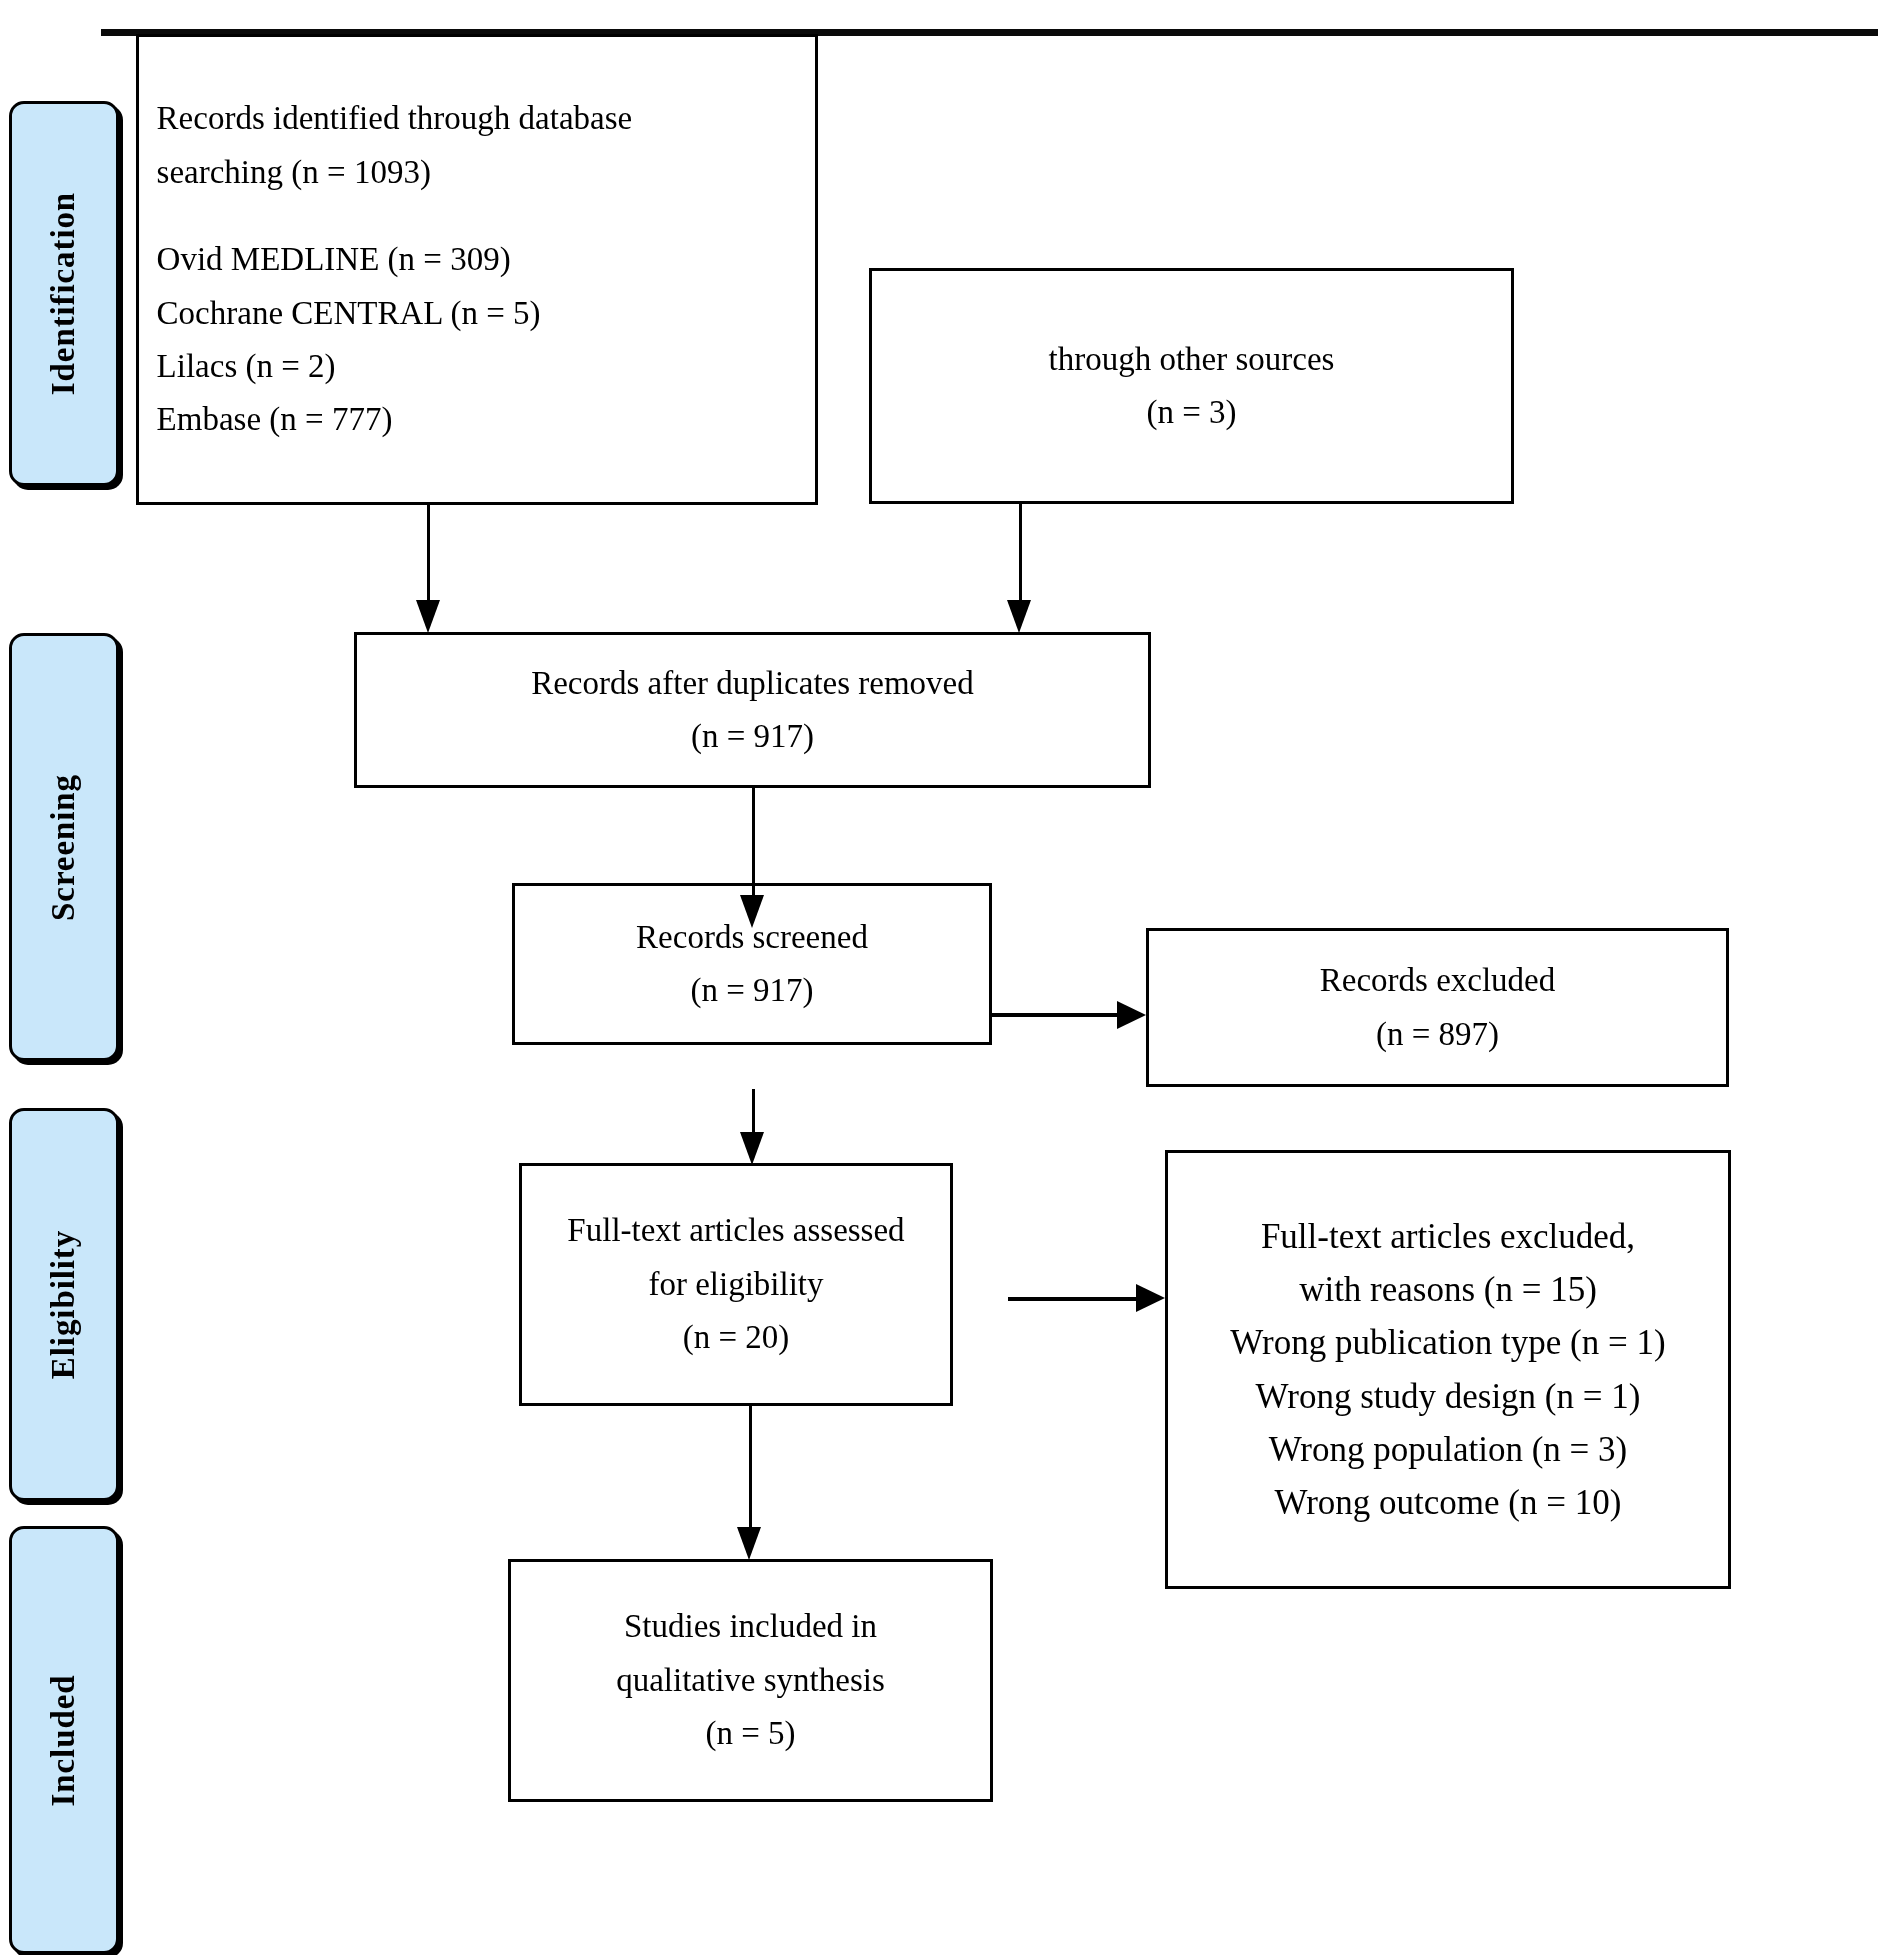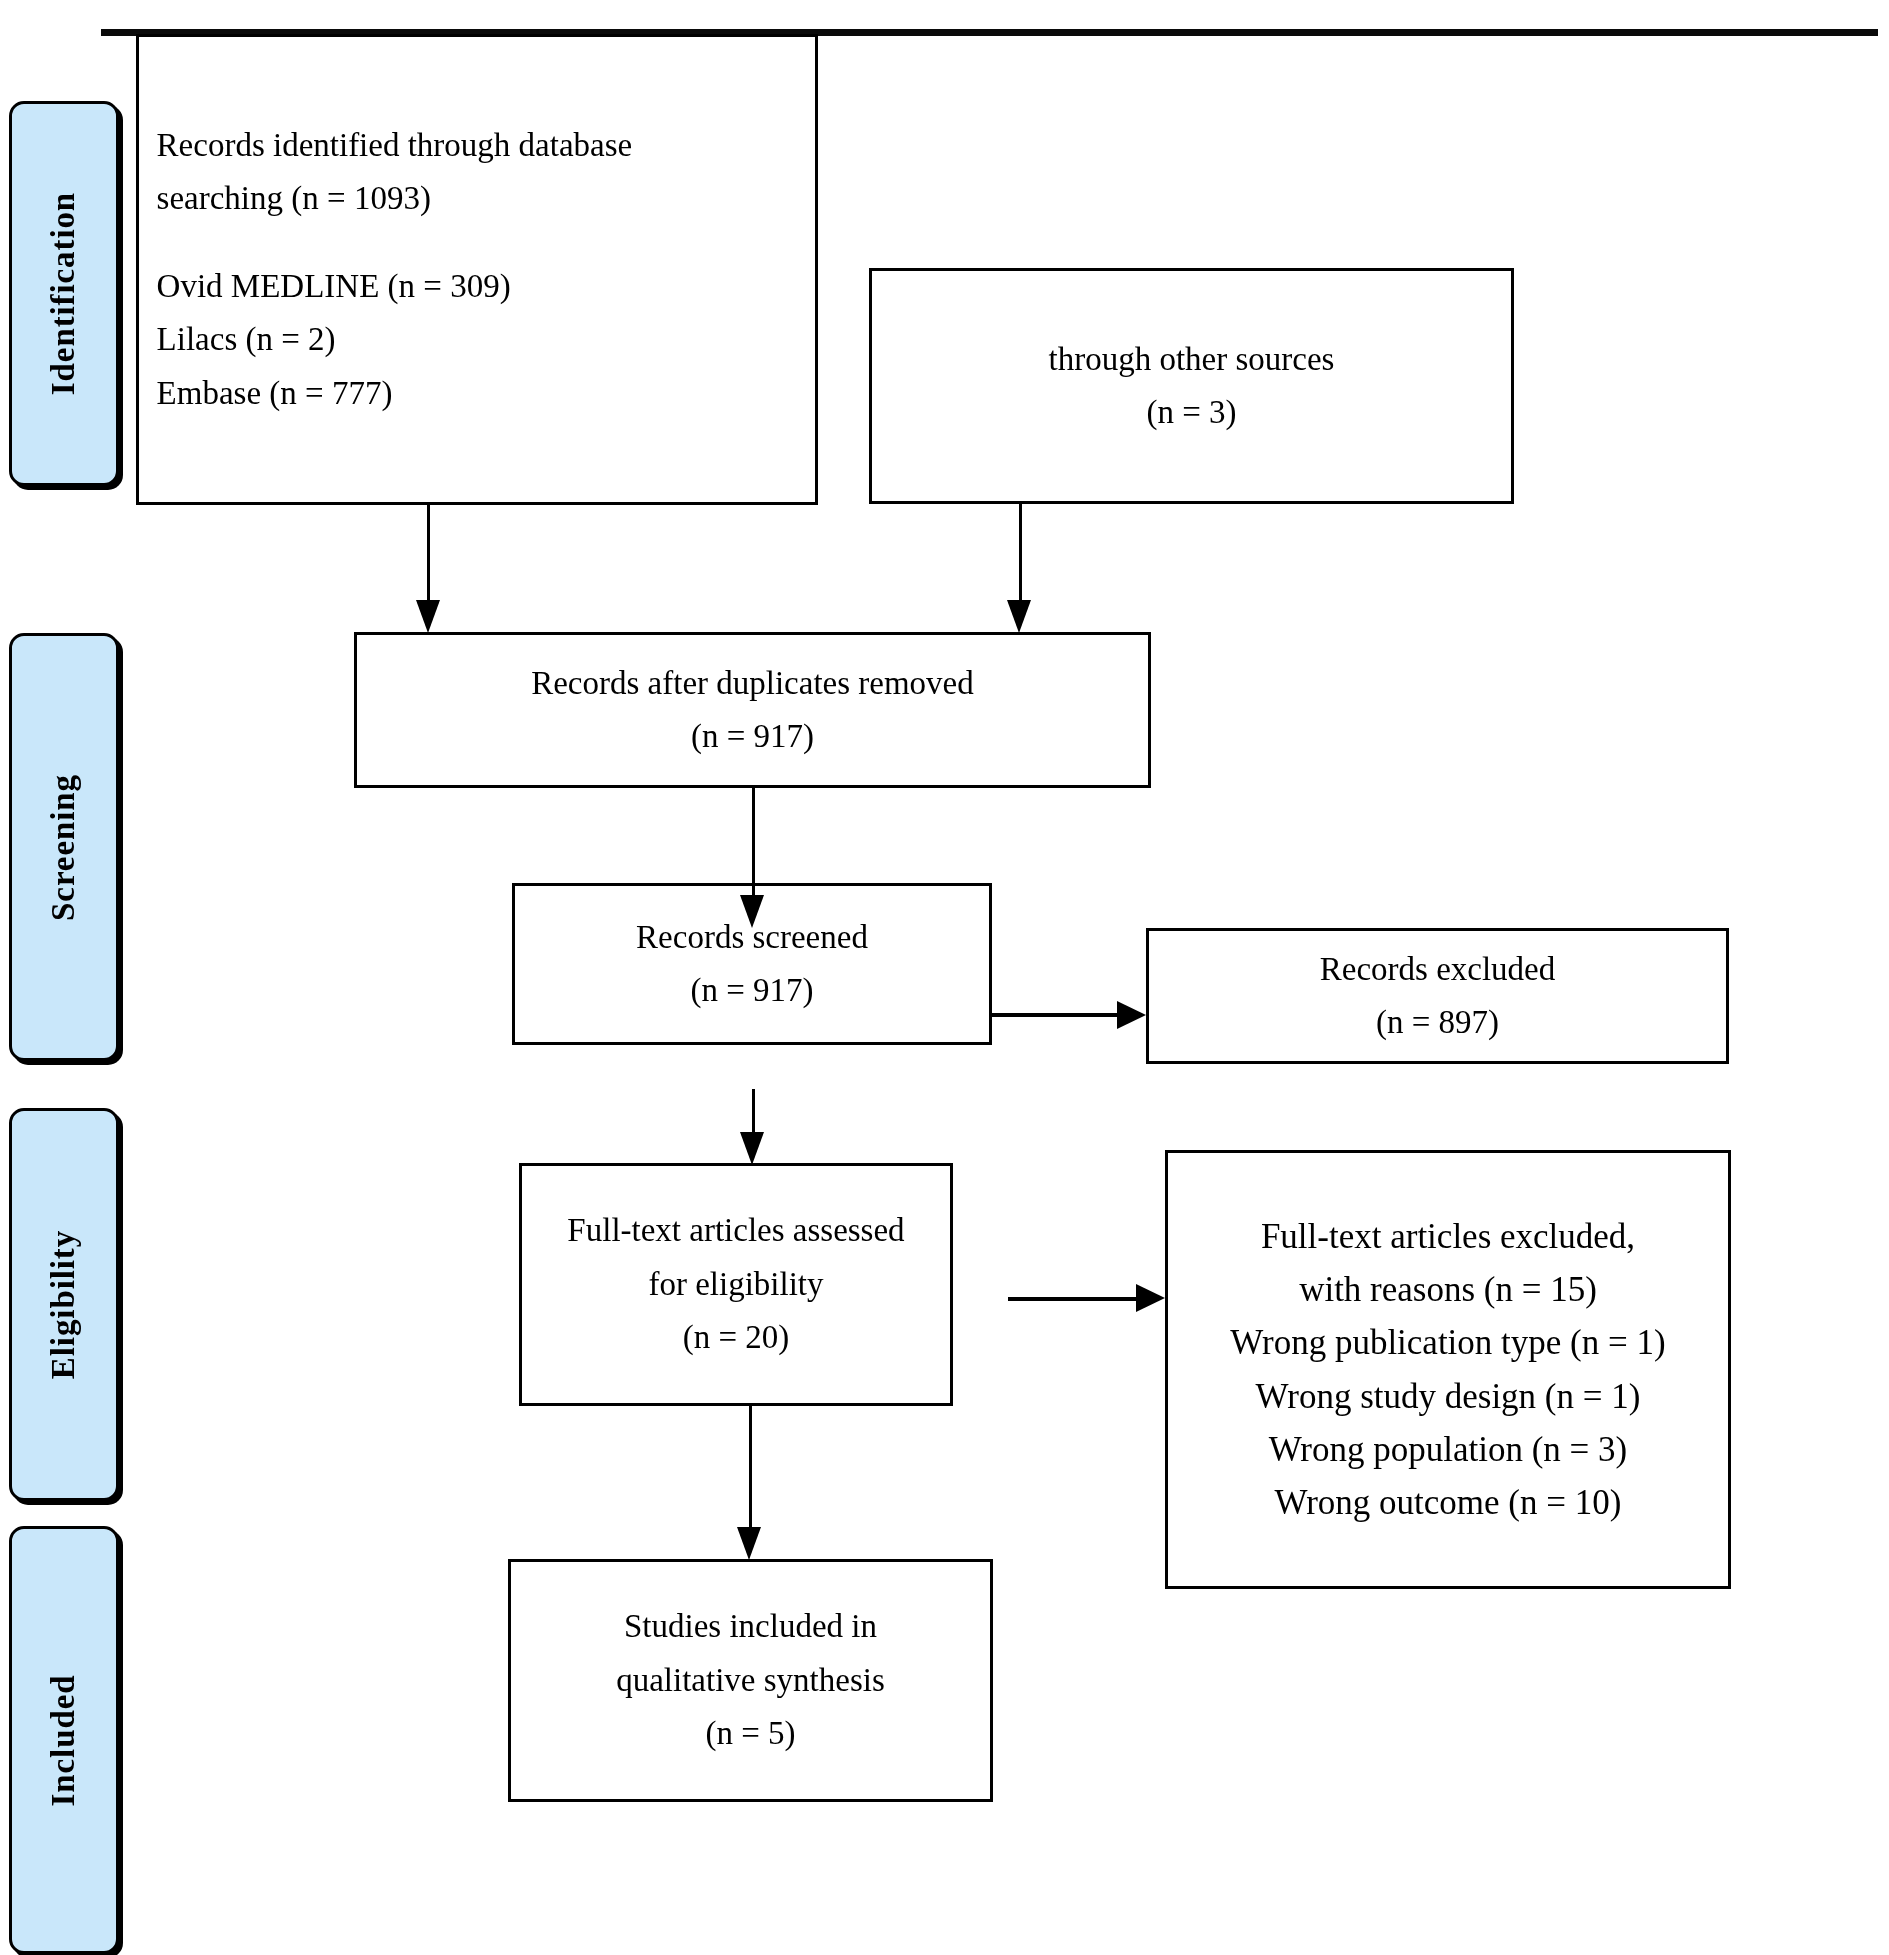--- a/index.html
+++ b/index.html
@@ -35,21 +35,21 @@
   }
   .box .ln{display:block;}
   .box.center{text-align:center;align-items:center;padding:0 11.4px;}
   .box.left{text-align:left;align-items:flex-start;padding:0 17.6px;}
   .spacer{display:block;height:34px;}
 
   #box-db-search{left:136px;top:34px;width:682px;height:471px;}
   #box-other-sources{left:869px;top:268px;width:645px;height:236px;}
   #box-after-dupes{left:354px;top:632px;width:797px;height:156px;}
   #box-screened{left:512px;top:883px;width:480px;height:162px;}
-  #box-excluded{left:1146px;top:928px;width:583px;height:136px;}
+  #box-excluded{left:1146px;top:928px;width:583px;height:159px;}
   #box-fulltext{left:519px;top:1163px;width:434px;height:243px;}
   #box-fulltext-excluded{left:1165px;top:1150px;width:566px;height:439px;font-size:35px;line-height:1.52;}
   #box-included{left:508px;top:1559px;width:485px;height:243px;}
 
   
   .conn{position:absolute;}
   .vline{background:#000;width:3.1px;}
   .hline{background:#000;height:4px;}
   .arrow-down{
     width:0;height:0;border-left:12.8px solid transparent;border-right:12.8px solid transparent;
@@ -78,20 +78,21 @@
   </div>
   <div class="phase" id="phase-included">
     <span class="phase-label">Included</span>
   </div>
 
   <div class="box left" id="box-db-search">
     <span class="ln">Records identified through database</span>
     <span class="ln">searching (n = 1093)</span>
     <span class="spacer"></span>
     <span class="ln">Ovid MEDLINE (n = 309)</span>
+    <span class="ln">Cochrane CENTRAL (n = 5)</span>
     <span class="ln">Lilacs (n = 2)</span>
     <span class="ln">Embase (n = 777)</span>
   </div>
 
   <div class="box center" id="box-other-sources">
     <span class="ln">through other sources</span>
     <span class="ln">(n = 3)</span>
   </div>
 
   <div class="box center" id="box-after-dupes">

